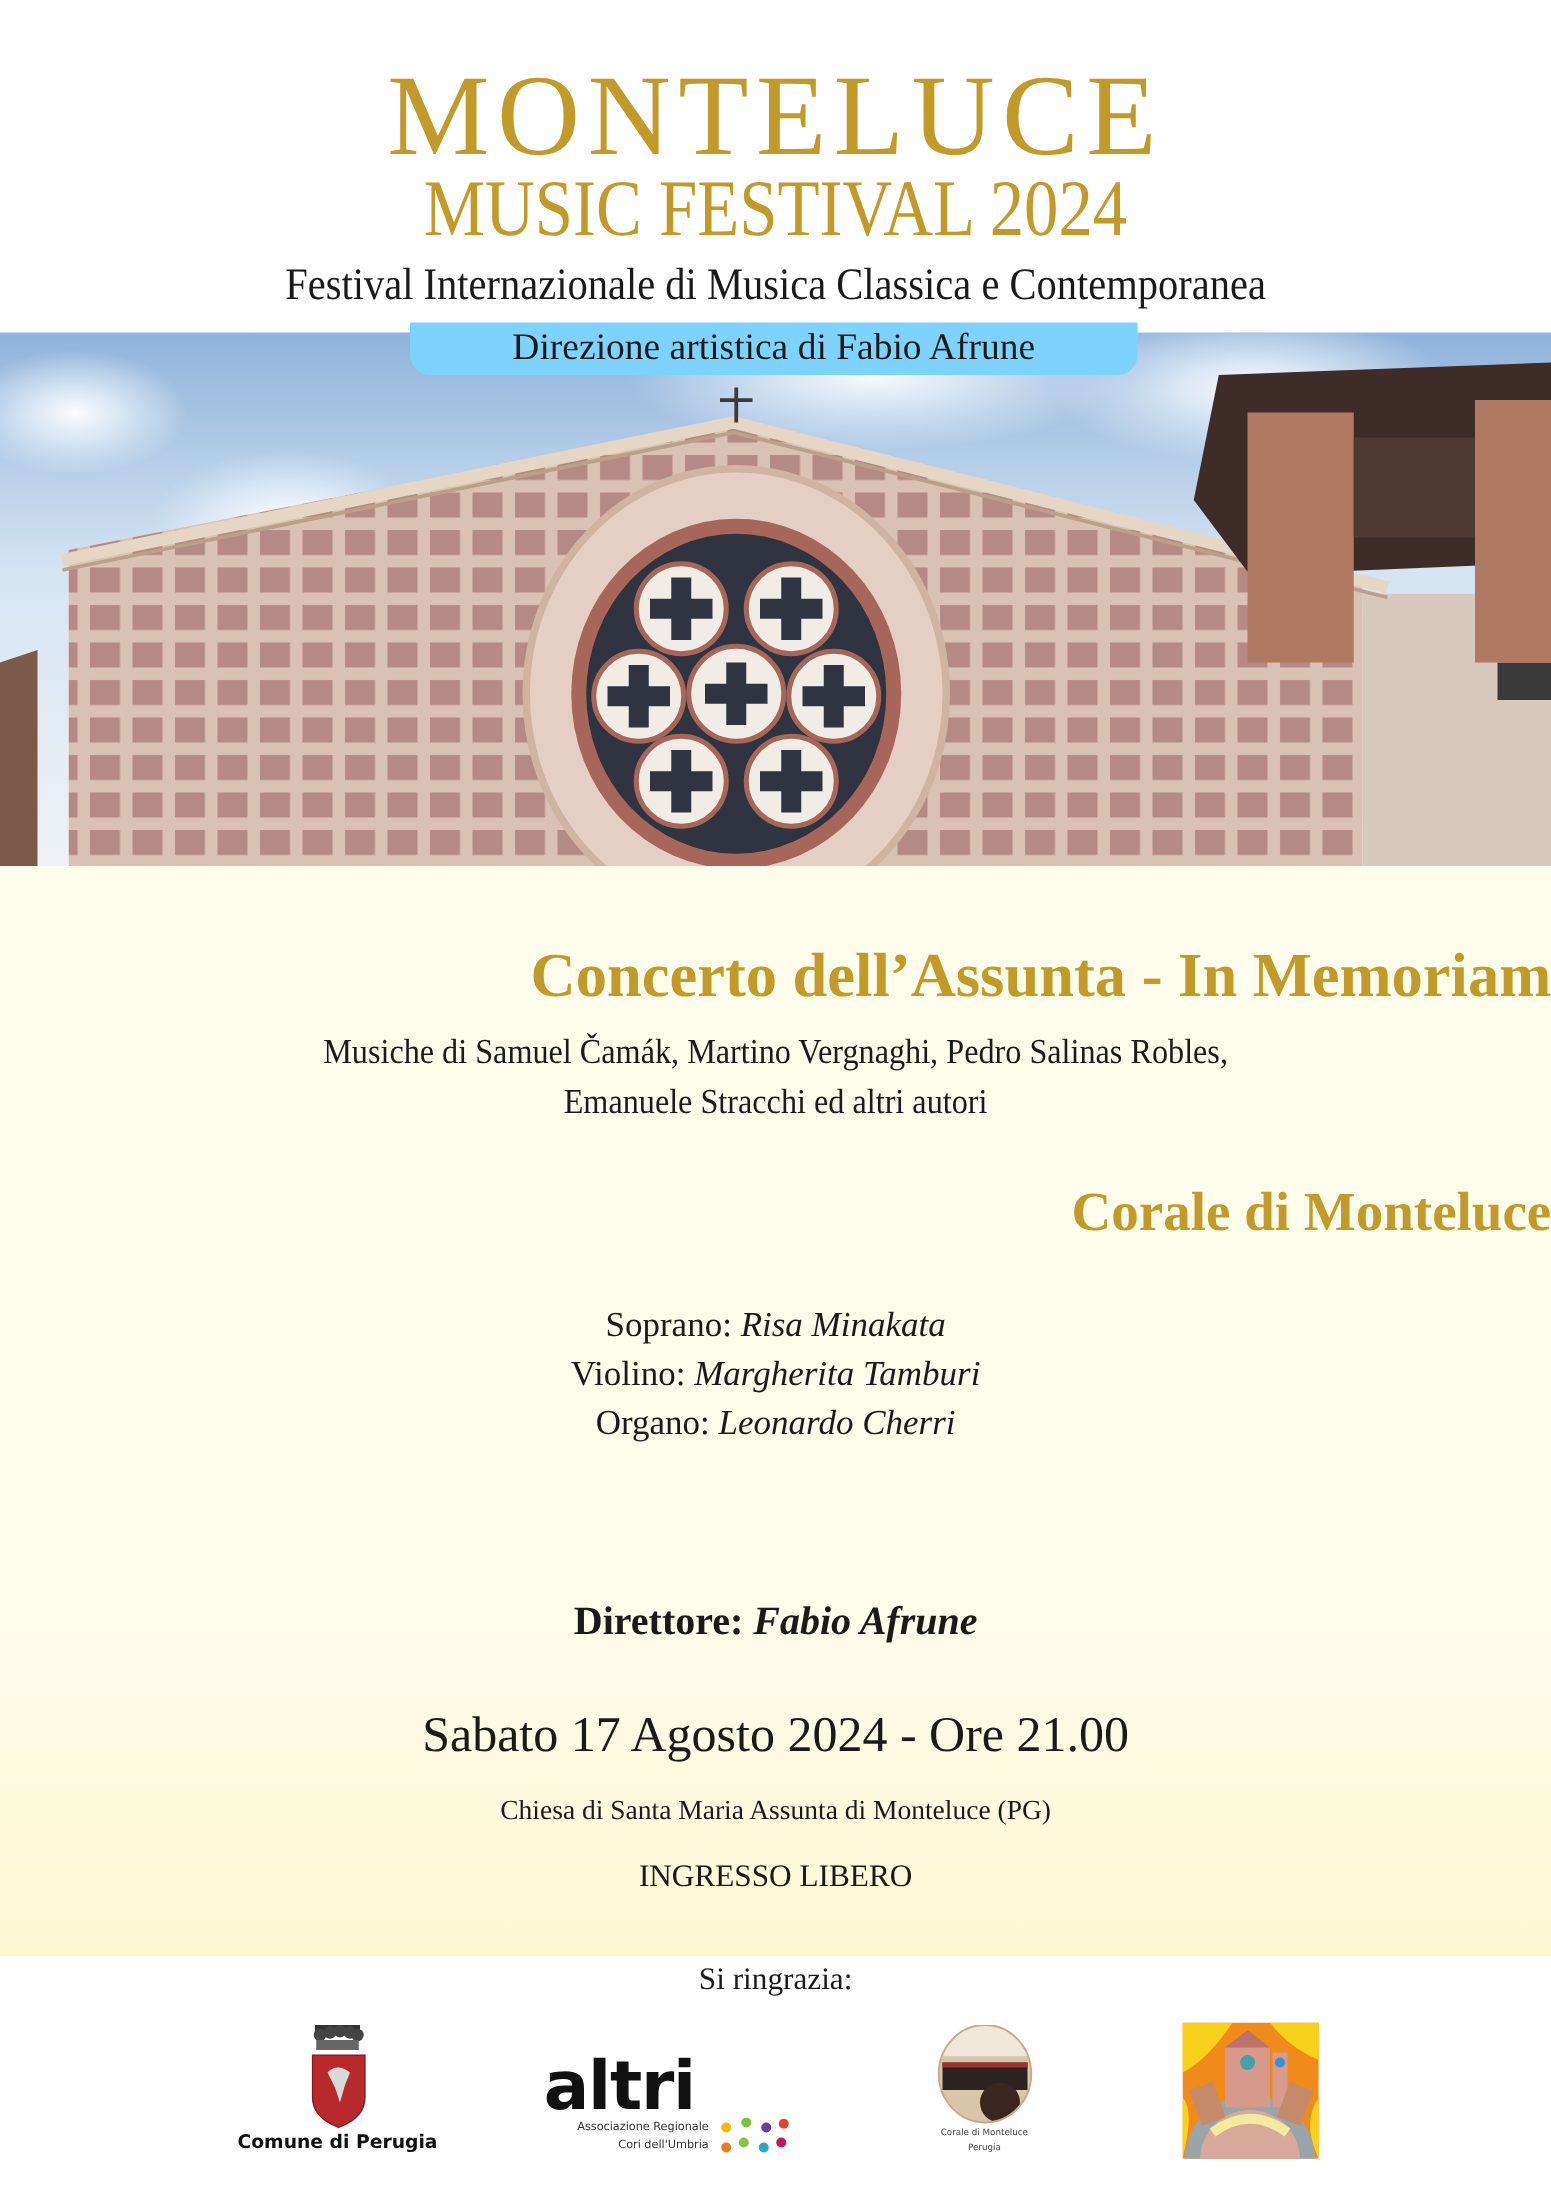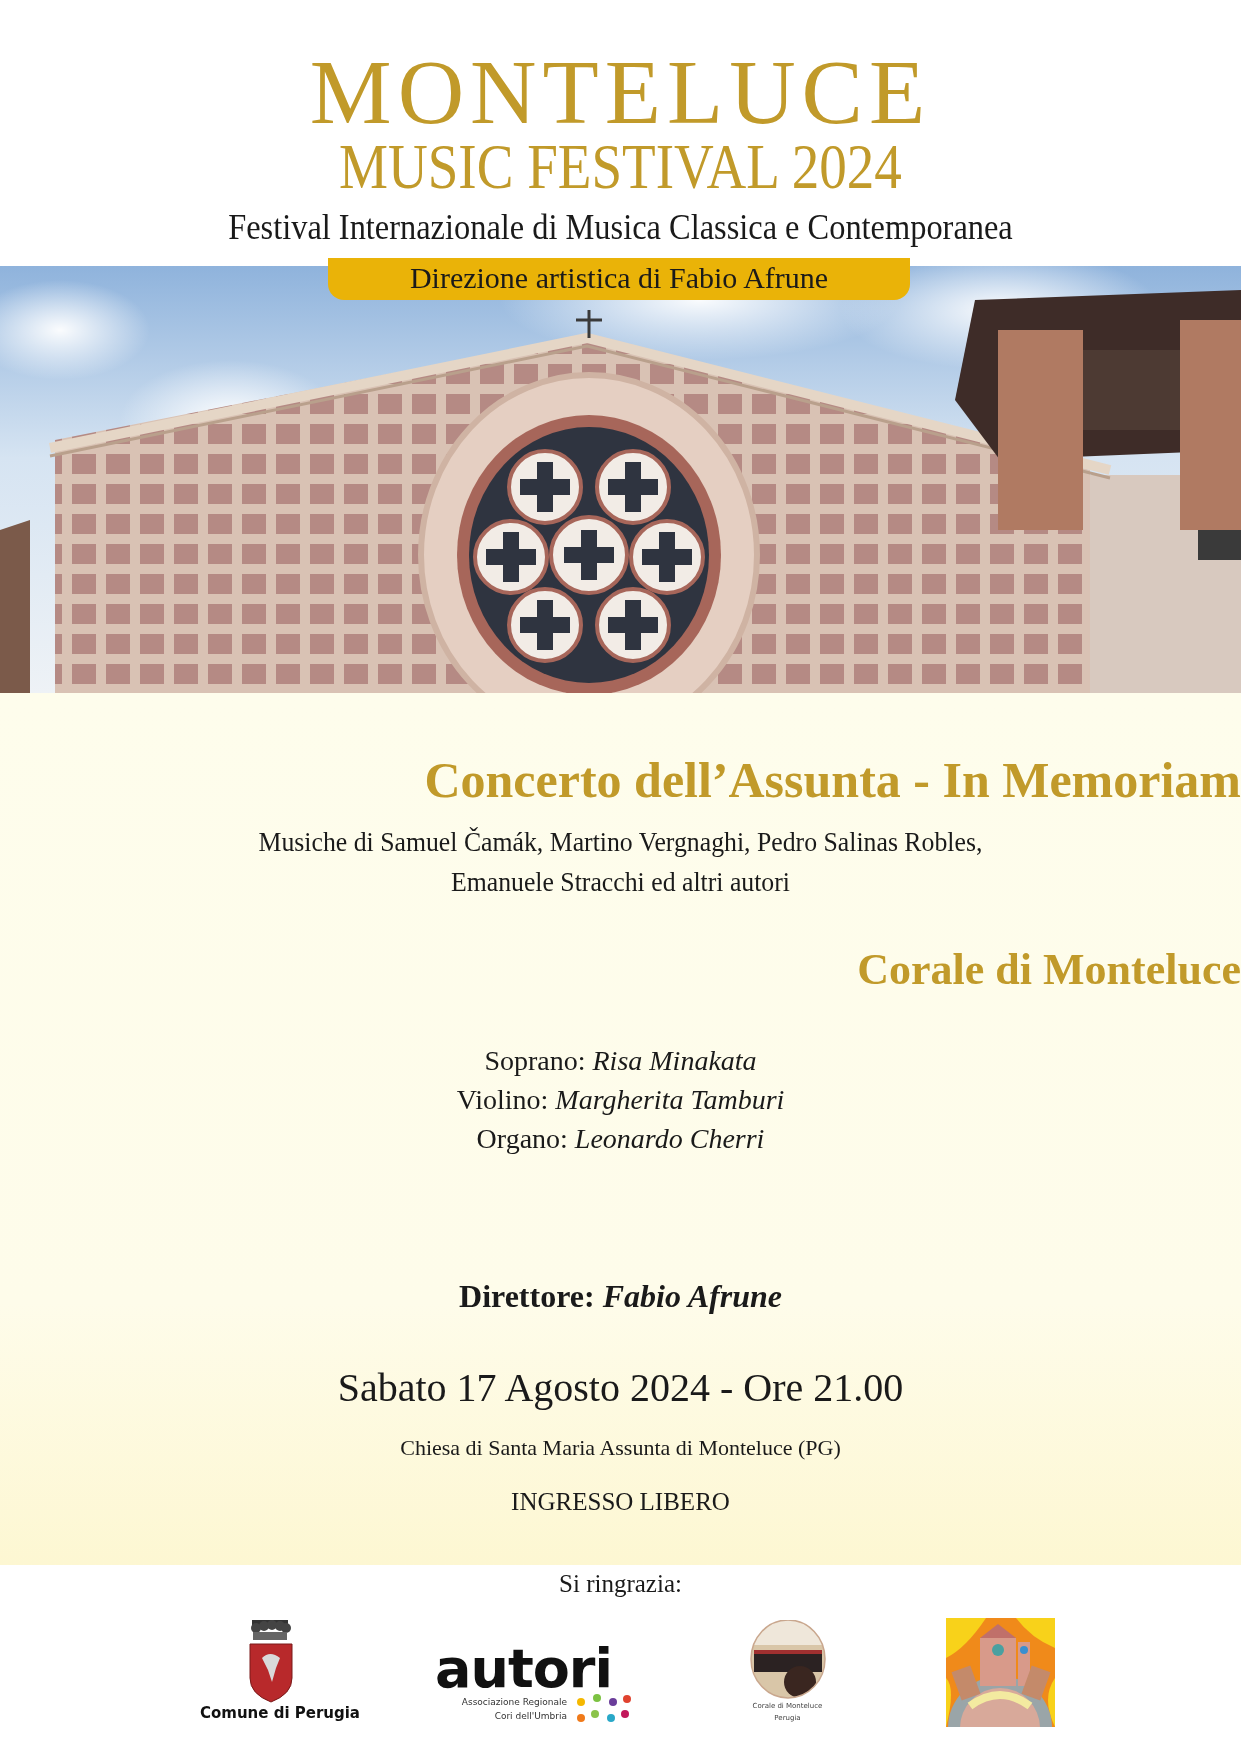--- a/index.html
+++ b/index.html
@@ -26,21 +26,21 @@
     transform: scaleX(0.9); transform-origin: 620px 0;
   }
 
   
   .photo {
     left: 0; top: 266px; width: 1241px; height: 427px; overflow: hidden;
     background: linear-gradient(180deg, #8fb3dc 0%, #d6e4f2 45%, #eef2f6 100%);
   }
   .pill {
     left: 328px; top: 258px; width: 582px; height: 42px;
-    background: #eab308; border-radius: 0 0 16px 16px;
+    background: #7dd3fc; border-radius: 0 0 16px 16px;
     font-size: 30px; line-height: 40px; text-align: center; color: #1a1a1a;
   }
 
   
   .cream {
     left: 0; top: 693px; width: 1241px; height: 872px;
     background: linear-gradient(180deg, #fefdec 0%, #fefcea 70%, #fdf7d2 100%);
   }
   .gold { color: #c19a2a; font-weight: bold; text-align: right; }
   .concert-title { top: 752px; font-size: 50px; line-height: 56px; }
@@ -164,25 +164,25 @@
     <rect x="72" y="2" width="36" height="6" fill="#333"></rect>
     <circle cx="76" cy="10" r="5" fill="#444"></circle>
       <circle cx="84" cy="8" r="5" fill="#444"></circle>
     <circle cx="92" cy="7" r="5" fill="#444"></circle>
       <circle cx="100" cy="8" r="5" fill="#444"></circle>
     <circle cx="106" cy="10" r="5" fill="#444"></circle>
     <rect x="73" y="14" width="34" height="8" fill="#666"></rect>
     <path d="M70 26 H112 V60 Q112 76 91 84 Q70 76 70 60 Z" fill="#b8292b" stroke="#7a1a1a" stroke-width="1"></path>
     <path d="M82 40 Q90 32 100 40 L96 50 L92 64 L88 52 Z" fill="#d9d9d9"></path>
   </svg>
-  <div class="logo-text-sans" style="position:absolute; left:0; top:86px; width:180px; text-align:right; font-size:15px; font-weight:bold; color:#111;">Comune di Perugia</div>
+  <div class="logo-text-sans" style="position:absolute; left:0; top:86px; width:180px; text-align:center; font-size:15px; font-weight:bold; color:#111;">Comune di Perugia</div>
 </div>
 
 <div class="abs" style="left:435px; top:1650px; width:215px; height:76px;">
-  <div class="logo-text-sans" style="position:absolute; left:0; top:-8px; font-size:54px; font-weight:bold; letter-spacing:-1px; color:#111; line-height:54px;">autori</div>
+  <div class="logo-text-sans" style="position:absolute; left:0; top:-8px; font-size:54px; font-weight:bold; letter-spacing:-1px; color:#111; line-height:54px;">altri</div>
   <div class="logo-text-sans" style="position:absolute; left:0; top:47px; width:132px; text-align:right; font-size:9px; color:#333;">Associazione Regionale</div>
   <div class="logo-text-sans" style="position:absolute; left:0; top:61px; width:132px; text-align:right; font-size:9px; color:#333;">Cori dell'Umbria</div>
   <svg style="position:absolute; left:140px; top:44px;" width="75" height="32" viewBox="0 0 75 32">
     <circle cx="6" cy="8" r="4" fill="#f5b800"></circle>
       <circle cx="22" cy="4" r="4" fill="#7cc242"></circle>
     <circle cx="38" cy="8" r="4" fill="#6a3d9a"></circle>
       <circle cx="52" cy="5" r="4" fill="#e0432f"></circle>
     <circle cx="6" cy="24" r="4" fill="#f07a1a"></circle>
       <circle cx="20" cy="20" r="4" fill="#8bc34a"></circle>
     <circle cx="36" cy="24" r="4" fill="#29a8c8"></circle>

